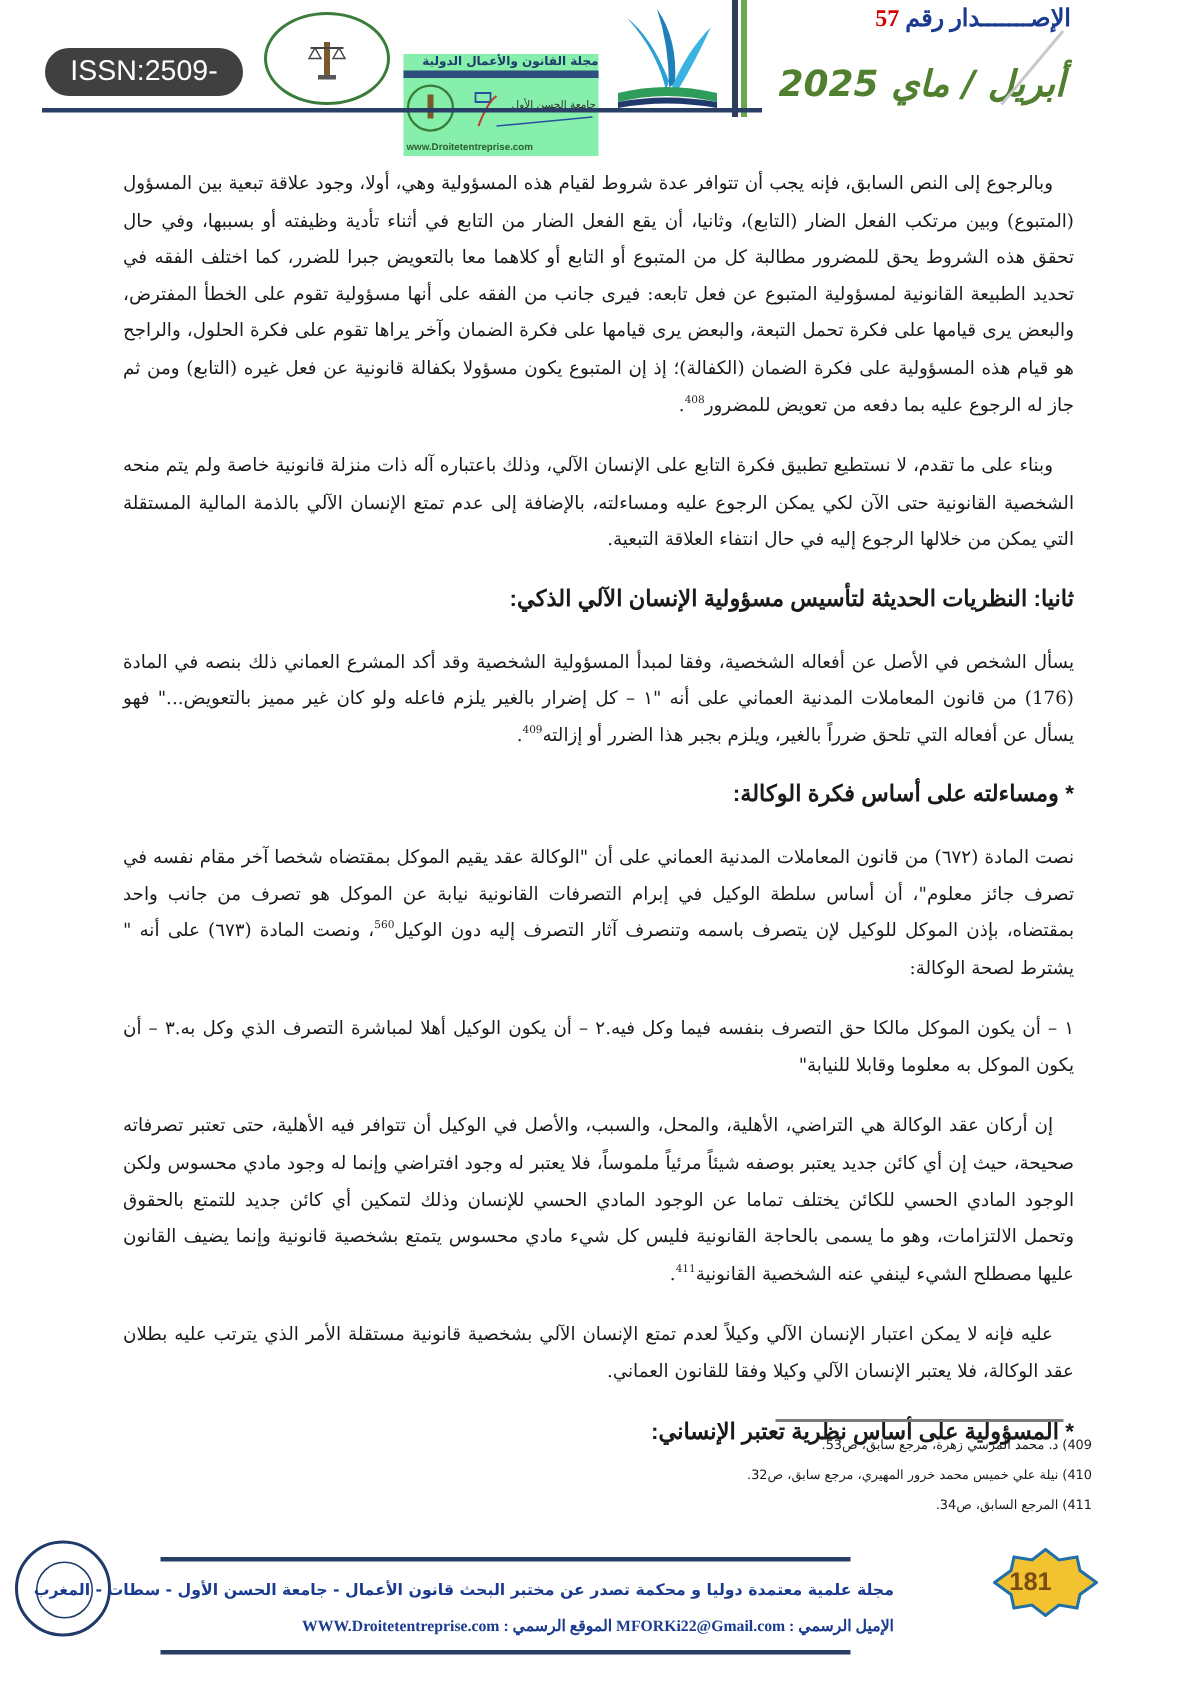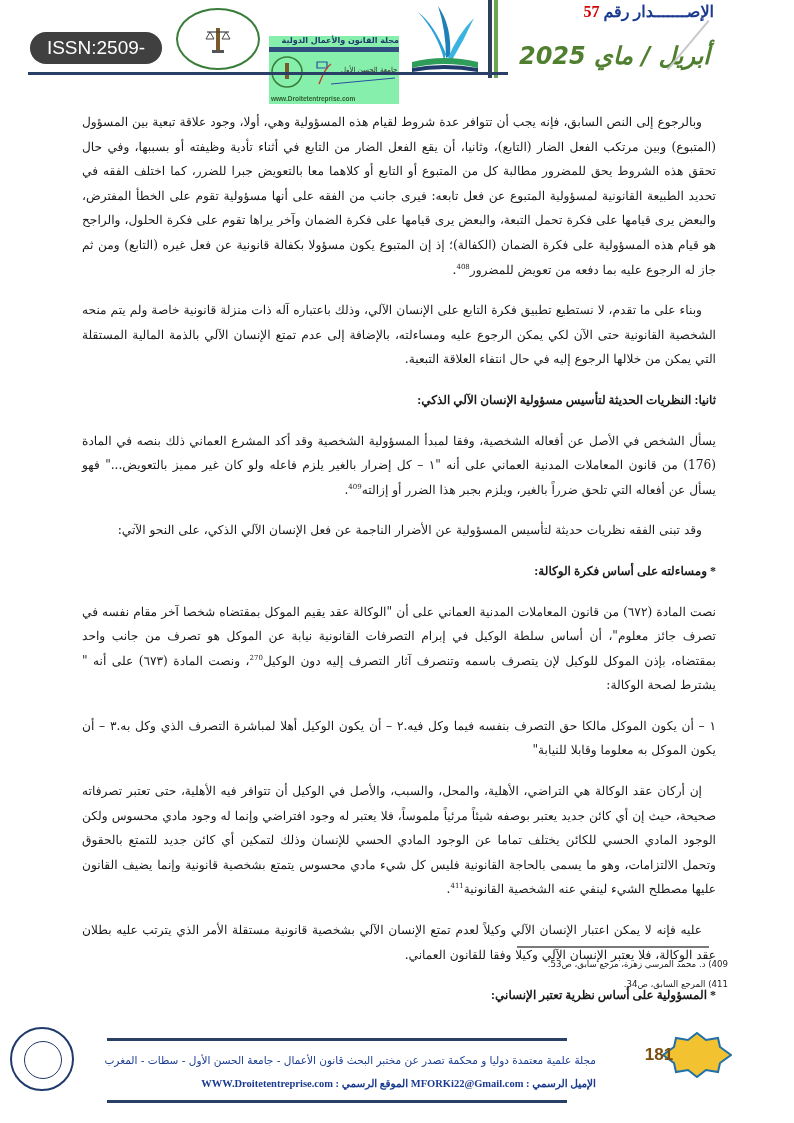--- a/index.html
+++ b/index.html
@@ -20,34 +20,34 @@
   .issue { position:absolute; right:80px; top:2px; direction:rtl; font-weight:bold; font-size:16px; color:#1a3b8f; white-space:nowrap;font-family:Liberation Serif, serif; }
   .issue .num { color:#d40000; }
   .date { position:absolute; right:84px; top:42px; direction:rtl; font-weight:bold; font-size:24px; color:#4f7f2f; white-space:nowrap;font-style:italic; }
   .slash-deco { position:absolute; left:708px; top:20px; width:2px; height:64px; background:#c9c9c9; transform:rotate(40deg); transform-origin:top left; }
   .header-rule { position:absolute; left:28px; top:72px; width:480px; height:3px; background:#2a3f66; }
 
   
   .content { position:absolute; left:66px; top:94px; width:666px; direction:rtl; text-align:justify; font-family:"DejaVu Serif", serif; font-size:12.2px; line-height:24.6px; }
   .content p { margin:16px; }
   .indent { text-indent:14px; }
-  .heading { font-weight:bold; font-family:Liberation Serif, serif; font-size:12px; }
+  .heading { font-weight:bold; font-family:Liberation Sans, sans-serif; font-size:15px; }
   sup { font-size:7px; line-height:0; vertical-align:super; }
 
   
   .fn-rule { position:absolute; left:517px; top:946px; width:192px; height:2px; background:#7a7a7a; }
   .footnotes { position:absolute; right:66px; top:954px; width:420px; direction:rtl; font-family:"DejaVu Sans", sans-serif; font-size:8.6px; line-height:20px; }
   .footnotes div { white-space:nowrap; }
 
   
   .f-rule { position:absolute; left:107px; width:460px; height:2.5px; background:#2a3f66; }
-  .footer-line1 { position:absolute; right:198px; top:1054px; direction:rtl; font-family:"DejaVu Sans", sans-serif; font-weight:normal; font-size:10.5px; color:#1a3b8f; white-space:nowrap; }
+  .footer-line1 { position:absolute; right:198px; top:1054px; direction:rtl; font-family:"DejaVu Sans", sans-serif; font-weight:bold; font-size:10.5px; color:#1a3b8f; white-space:nowrap; }
   .footer-line2 { position:absolute; right:198px; top:1077px; direction:rtl; font-family:Liberation Serif, serif; font-weight:bold; font-size:10.5px; color:#1a3b8f; white-space:nowrap; }
   .star-badge { position:absolute; left:662px; top:1032px; width:70px; height:46px; }
-  .page-num { position:absolute; left:624px; top:1032px; width:70px; height:46px; line-height:46px; text-align:center; font-family:"Liberation Sans", sans-serif; font-weight:bold; font-size:17px; color:#7a4e10; }
+  .page-num { position:absolute; left:652px; top:1032px; width:70px; height:46px; line-height:46px; text-align:center; font-family:"Liberation Sans", sans-serif; font-weight:bold; font-size:17px; color:#7a4e10; }
   .stamp { position:absolute; left:10px; top:1027px; width:64px; height:64px; border:2.5px solid #1f3a6b; border-radius:50%; box-sizing:border-box; }
   .stamp-inner { position:absolute; left:12px; top:12px; width:36px; height:36px; border:1px solid #1f3a6b; border-radius:50%; }
 </style>
 </head>
 <body>
 
 <div class="header">
   <div class="issn">ISSN:2509-0291</div>
 
   <div class="seal">
@@ -92,32 +92,32 @@
   <div class="date">أبريل / ماي 2025</div>
   <div class="slash-deco"></div>
   <div class="header-rule"></div>
 </div>
 
 <div class="content">
   <p class="indent"><span>وبالرجوع إلى النص السابق، فإنه يجب أن تتوافر عدة شروط لقيام هذه المسؤولية وهي، أولا، وجود علاقة تبعية بين المسؤول (المتبوع) وبين مرتكب الفعل الضار (التابع)، وثانيا، أن يقع الفعل الضار من التابع في أثناء تأدية وظيفته أو بسببها، وفي حال تحقق هذه الشروط يحق للمضرور مطالبة كل من المتبوع أو التابع أو كلاهما معا بالتعويض جبرا للضرر، كما اختلف الفقه في تحديد الطبيعة القانونية لمسؤولية المتبوع عن فعل تابعه: فيرى جانب من الفقه على أنها مسؤولية تقوم على الخطأ المفترض، والبعض يرى قيامها على فكرة تحمل التبعة، والبعض يرى قيامها على فكرة الضمان وآخر يراها تقوم على فكرة الحلول، والراجح هو قيام هذه المسؤولية على فكرة الضمان (الكفالة)؛ إذ إن المتبوع يكون مسؤولا بكفالة قانونية عن فعل غيره (التابع) ومن ثم جاز له الرجوع عليه بما دفعه من تعويض للمضرور</span><sup>408</sup>.</p>
   <p class="indent">وبناء على ما تقدم، لا نستطيع تطبيق فكرة التابع على الإنسان الآلي، وذلك باعتباره آله ذات منزلة قانونية خاصة ولم يتم منحه الشخصية القانونية حتى الآن لكي يمكن الرجوع عليه ومساءلته، بالإضافة إلى عدم تمتع الإنسان الآلي بالذمة المالية المستقلة التي يمكن من خلالها الرجوع إليه في حال انتفاء العلاقة التبعية.</p>
   <p class="heading">ثانيا: النظريات الحديثة لتأسيس مسؤولية الإنسان الآلي الذكي:</p>
   <p><span>يسأل الشخص في الأصل عن أفعاله الشخصية، وفقا لمبدأ المسؤولية الشخصية وقد أكد المشرع العماني ذلك بنصه في المادة (176) من قانون المعاملات المدنية العماني على أنه "١ – كل إضرار بالغير يلزم فاعله ولو كان غير مميز بالتعويض..." فهو يسأل عن أفعاله التي تلحق ضرراً بالغير، ويلزم بجبر هذا الضرر أو إزالته</span><sup>409</sup>.</p>
-  <p class="indent">وقد تبنى الفقه نظريات حديثة لتأسيس المسؤولية عن الأضرار الناجمة عن فعل الإنسان الآلي الذكي، على النحو الآتي:</p>
   <p class="heading">* ومساءلته على أساس فكرة الوكالة:</p>
-  <p><span>نصت المادة (٦٧٢) من قانون المعاملات المدنية العماني على أن "الوكالة عقد يقيم الموكل بمقتضاه شخصا آخر مقام نفسه في تصرف جائز معلوم"، أن أساس سلطة الوكيل في إبرام التصرفات القانونية نيابة عن الموكل هو تصرف من جانب واحد بمقتضاه، بإذن الموكل للوكيل لإن يتصرف باسمه وتنصرف آثار التصرف إليه دون الوكيل</span><sup>270</sup><span>، ونصت المادة (٦٧٣) على أنه " يشترط لصحة الوكالة:</span></p>
+  <p><span>نصت المادة (٦٧٢) من قانون المعاملات المدنية العماني على أن "الوكالة عقد يقيم الموكل بمقتضاه شخصا آخر مقام نفسه في تصرف جائز معلوم"، أن أساس سلطة الوكيل في إبرام التصرفات القانونية نيابة عن الموكل هو تصرف من جانب واحد بمقتضاه، بإذن الموكل للوكيل لإن يتصرف باسمه وتنصرف آثار التصرف إليه دون الوكيل</span><sup>560</sup><span>، ونصت المادة (٦٧٣) على أنه " يشترط لصحة الوكالة:</span></p>
   <p>١ – أن يكون الموكل مالكا حق التصرف بنفسه فيما وكل فيه.٢ – أن يكون الوكيل أهلا لمباشرة التصرف الذي وكل به.٣ – أن يكون الموكل به معلوما وقابلا للنيابة"</p>
   <p class="indent"><span>إن أركان عقد الوكالة هي التراضي، الأهلية، والمحل، والسبب، والأصل في الوكيل أن تتوافر فيه الأهلية، حتى تعتبر تصرفاته صحيحة، حيث إن أي كائن جديد يعتبر بوصفه شيئاً مرئياً ملموساً، فلا يعتبر له وجود افتراضي وإنما له وجود مادي محسوس ولكن الوجود المادي الحسي للكائن يختلف تماما عن الوجود المادي الحسي للإنسان وذلك لتمكين أي كائن جديد للتمتع بالحقوق وتحمل الالتزامات، وهو ما يسمى بالحاجة القانونية فليس كل شيء مادي محسوس يتمتع بشخصية قانونية وإنما يضيف القانون عليها مصطلح الشيء لينفي عنه الشخصية القانونية</span><sup>411</sup>.</p>
   <p class="indent">عليه فإنه لا يمكن اعتبار الإنسان الآلي وكيلاً لعدم تمتع الإنسان الآلي بشخصية قانونية مستقلة الأمر الذي يترتب عليه بطلان عقد الوكالة، فلا يعتبر الإنسان الآلي وكيلا وفقا للقانون العماني.</p>
   <p class="heading">* المسؤولية على أساس نظرية تعتبر الإنساني:</p>
 </div>
 
 <div class="fn-rule"></div>
 <div class="footnotes">
   <div>409) د. محمد المرسي زهرة، مرجع سابق، ص53.</div>
+  <div>410) نيلة علي خميس محمد خرور المهيري، مرجع سابق، ص32.</div>
   <div>411) المرجع السابق، ص34.</div>
 </div>
 
 <div class="stamp">
   <div class="stamp-inner"></div>
 </div>
 <div class="f-rule" style="top:1038px;"></div>
 <div class="footer-line1">مجلة علمية معتمدة  دوليا و محكمة تصدر عن مختبر البحث قانون الأعمال - جامعة الحسن الأول - سطات - المغرب</div>
 <div class="footer-line2">الإميل الرسمي :  MFORKi22@Gmail.com الموقع الرسمي : WWW.Droitetentreprise.com</div>
 <div class="f-rule" style="top:1100px;"></div>

